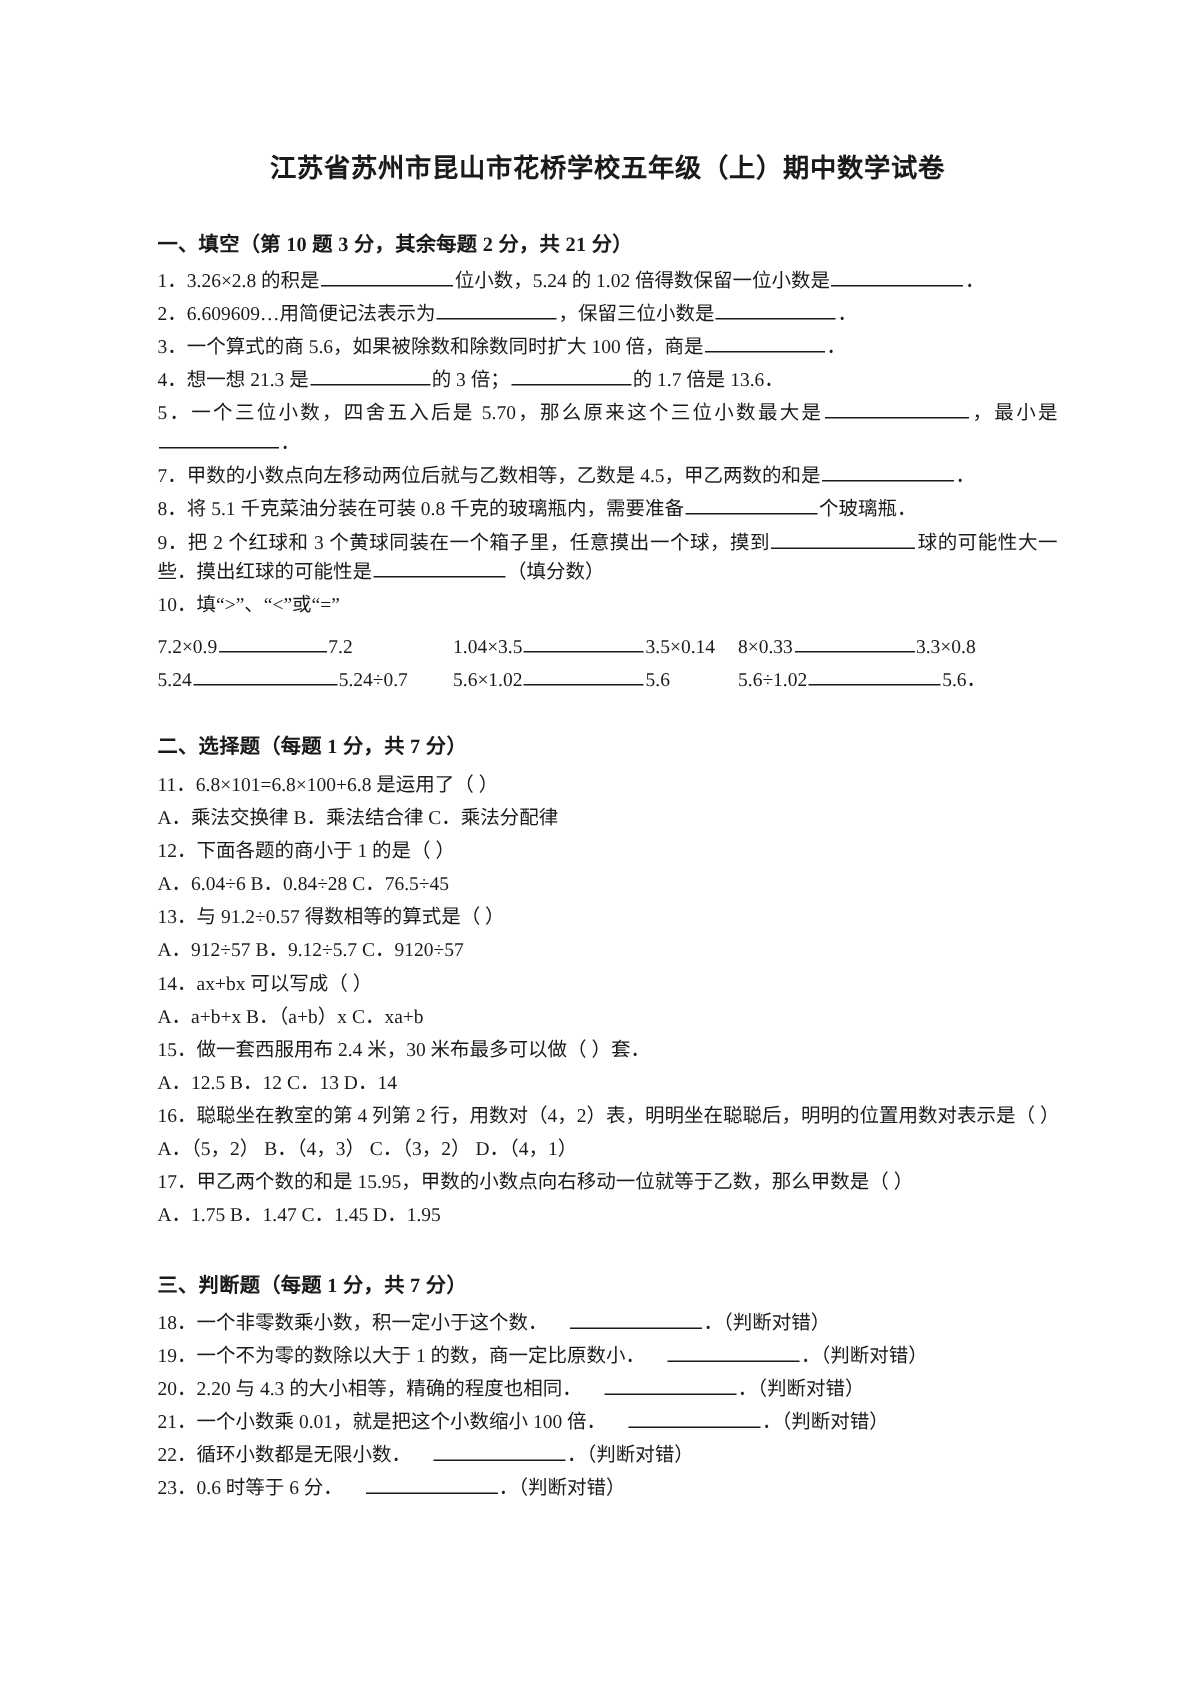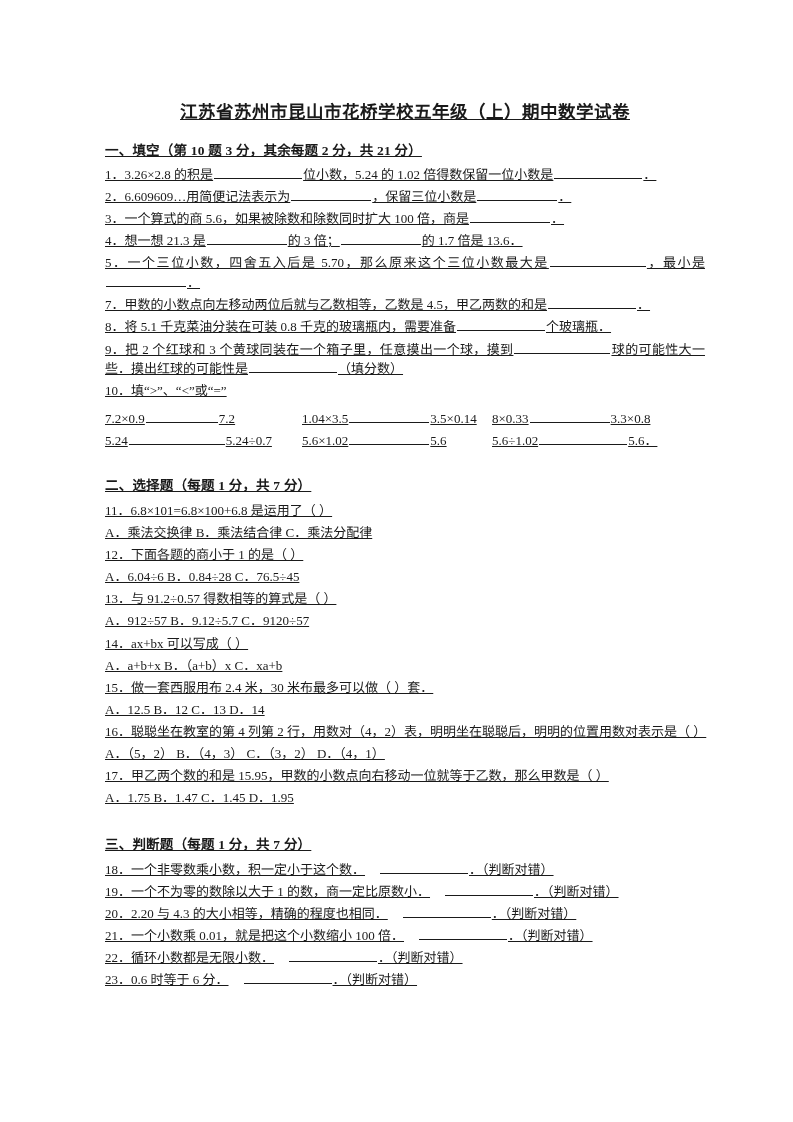--- a/index.html
+++ b/index.html
@@ -16,41 +16,40 @@
     position: relative;
     overflow: hidden;
   }
   .page {
     position: absolute;
     left: 0; top: 0;
     width: 793px;
     height: 1122px;
     box-sizing: border-box;
     padding: 0 88px 0 105px;
-    text-decoration: underline;
   }
   .doc-title {
     text-align: center;
     font-size: 17.5px;
     font-weight: bold;
     letter-spacing: 0.5px;
     margin: 0;
     padding-top: 100px;
     padding-bottom: 0;
     line-height: 1.4;
   }
   .section-head {
     font-size: 13.5px;
     font-weight: bold;
     margin-top: 26px;
     margin-bottom: 3px;
     line-height: 1.5;
     letter-spacing: 0.2px;
   }
-  .section-head.first { margin-top: 16px; }
+  .section-head.first { margin-top: 28px; }
   .q {
     font-size: 13px;
     line-height: 1.52;
     margin: 0;
     padding: 1.2px 0;
     text-align: justify;
     text-justify: inter-ideograph;
   }
   .opts {
     font-size: 13px;

